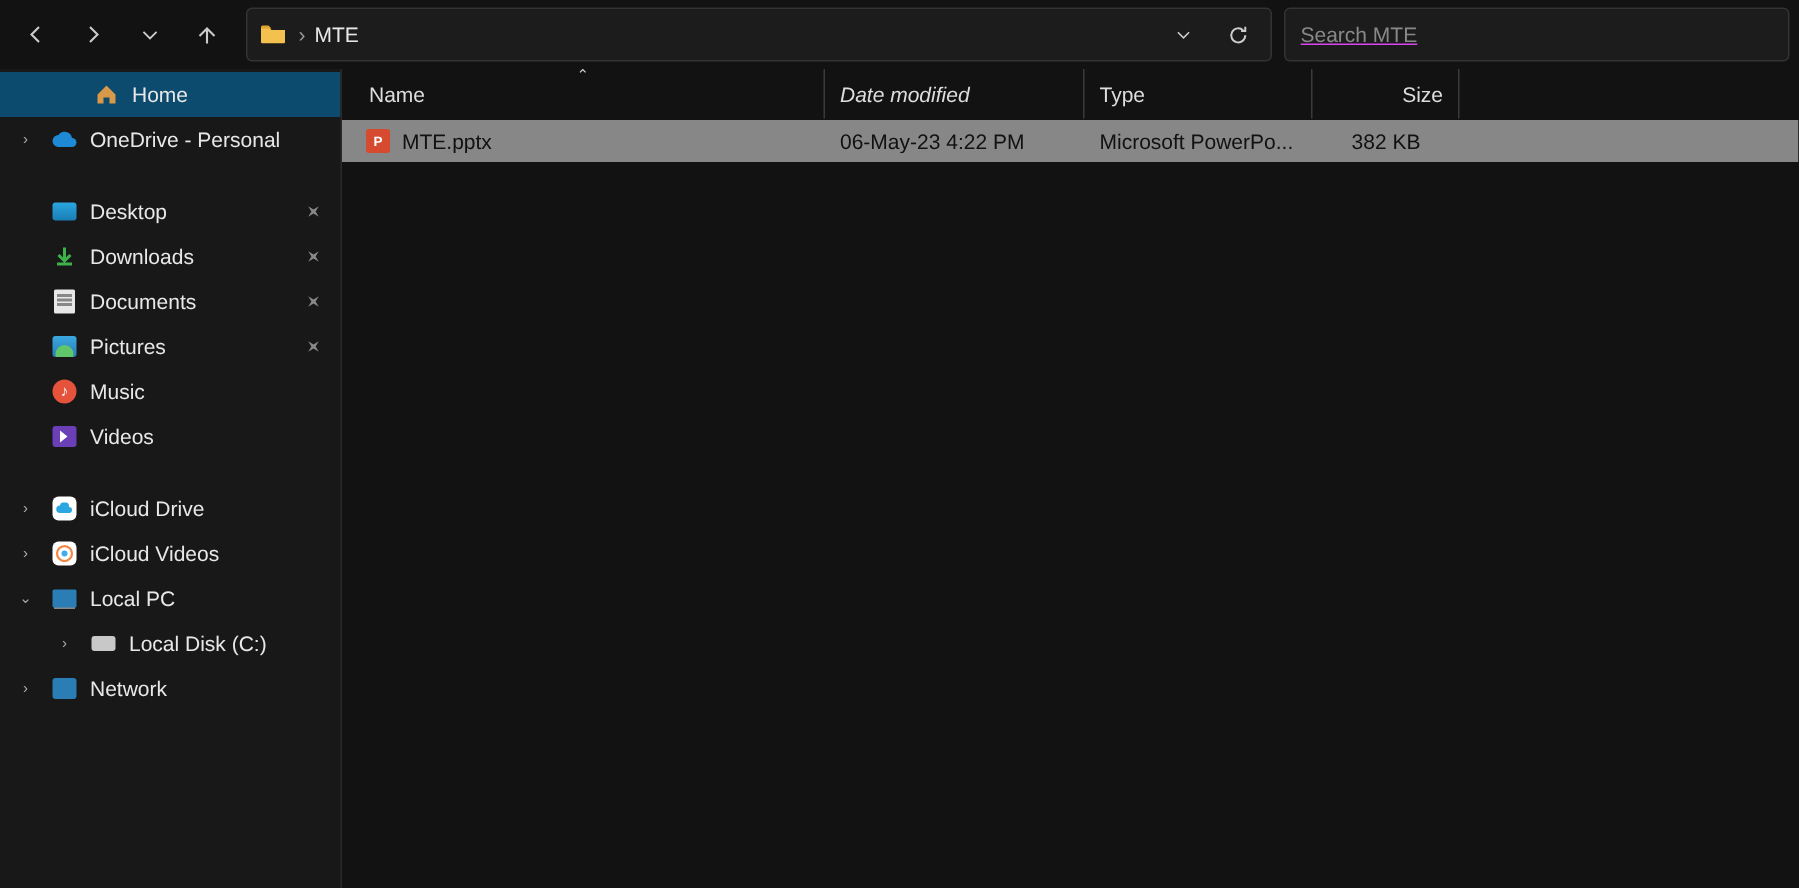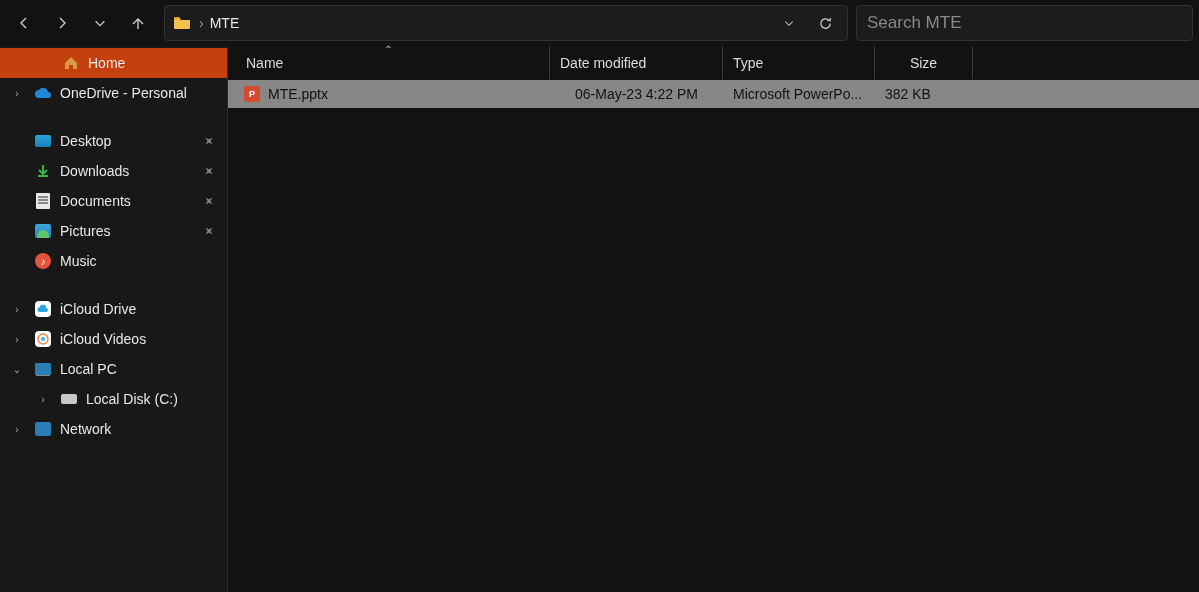--- a/index.html
+++ b/index.html
@@ -6,53 +6,53 @@
 body { background: #121212; color: #e8e8e8; width: 1199px; height: 592px; overflow: hidden; font-size: 14px; }
 
 .toolbar { display: flex; align-items: center; height: 46px; padding: 4px 6px; gap: 2px; }
 .nav-btn { width: 36px; height: 36px; display: flex; align-items: center; justify-content: center; background: transparent; border: none; color: #ccc; cursor: pointer; border-radius: 4px; }
 
 .address-bar { flex: 1; display: flex; align-items: center; height: 36px; background: #1c1c1c; border: 1px solid #333; border-radius: 4px; margin: 0 6px; padding: 0 8px; gap: 8px; }
 .breadcrumb { flex: 1; display: flex; align-items: center; gap: 6px; color: #e8e8e8; }
 .breadcrumb .sep { color: #999; }
 
 .search-box { width: 337px; height: 36px; background: #1c1c1c; border: 1px solid #333; border-radius: 4px; padding: 0 10px; display: flex; align-items: center; }
-.search-box input { background: transparent; border: none; color: #c4b5fd; outline: none; width: 100%; font-size: 17px; }
+.search-box input { background: transparent; border: none; color: #d946ef; outline: none; width: 100%; font-size: 14px; text-decoration: underline; }
 .search-box input::placeholder { color: #888; }
 
 .main { display: flex; height: calc(592px - 46px); }
 
 .sidebar { width: 228px; background: #181818; border-right: 1px solid #2a2a2a; overflow-y: auto; padding-top: 2px; }
 .nav-item { display: flex; align-items: center; height: 30px; padding: 0 8px; gap: 8px; cursor: pointer; position: relative; }
-.nav-item.selected { background: #c2410c; padding-left: 36px; }
+.nav-item.selected { background: #0c4a6e; padding-left: 36px; }
 .nav-item .indent0 { width: 18px; display:flex; justify-content:center; }
 .nav-item .indent1 { width: 18px; display:flex; justify-content:center; }
 .nav-item .icon-slot { width: 18px; height: 18px; display: flex; align-items: center; justify-content: center; flex-shrink: 0; }
 .nav-item .label { flex: 1; white-space: nowrap; overflow: hidden; text-overflow: ellipsis; }
 .nav-item .pin { width: 20px; display: flex; align-items: center; justify-content: center; color: #888; }
 .group-spacer { height: 18px; }
 .chev { width: 18px; display:flex; justify-content:center; color:#aaa; font-size:10px; }
 
 .content { flex: 1; display: flex; flex-direction: column; }
 .col-headers { display: flex; align-items: center; height: 34px; border-bottom: 1px solid transparent; padding-right: 200px; }
 .col-head { display: flex; align-items: center; height: 100%; padding: 0 10px; color: #ddd; border-right: 1px solid #3a3a3a; position: relative; cursor: pointer; }
 .sort-ind { position: absolute; top: -2px; left: 50%; transform: translateX(-50%); color: #ccc; font-size: 10px; }
 .c-name { width: 322px; padding-left: 18px; }
-.c-date { width: 173px; }
+.c-date { width: 173px; font-style: italic; }
 .c-type { width: 152px; }
-.c-size { width: 98px; text-align: right; justify-content: center; }
+.c-size { width: 98px; text-align: right; justify-content: flex-end; }
 
 .files { flex: 1; }
 .file-row { display: flex; align-items: center; height: 28px; padding-right: 200px; cursor: pointer; }
 .file-row.selected { background: #878787; color: #111; }
 .cell { padding: 0 10px; white-space: nowrap; overflow: hidden; text-overflow: ellipsis; }
 .cell.name { width: 322px; display: flex; align-items: center; gap: 8px; padding-left: 16px; }
-.cell.date { width: 173px; text-align: center; }
+.cell.date { width: 173px; }
 .cell.type { width: 152px; }
-.cell.size { width: 98px; text-align: left; }
+.cell.size { width: 98px; text-align: center; }
 
 
 .ic-folder { width:18px; height:14px; }
 .ic-home { width:16px; height:16px; }
 .ic-ppt { width:16px; height:16px; background:#d64b2f; border-radius:2px; color:#fff; font-size:9px; font-weight:bold; display:flex; align-items:center; justify-content:center; }
 .ic-onedrive { width:18px; height:12px; }
 .ic-desktop { width:16px; height:12px; background:linear-gradient(180deg,#2aa6e0,#1a7db5); border-radius:2px; }
 .ic-doc { width:14px; height:16px; background:#e8e8e8; border-radius:1px; position:relative; }
 .ic-doc::before { content:""; position:absolute; top:3px; left:2px; right:2px; height:2px; background:#888; box-shadow: 0 3px 0 #888, 0 6px 0 #888; }
 .ic-pic { width:16px; height:14px; background:linear-gradient(180deg,#3aa8e0,#2a7db5); border-radius:2px; position:relative; overflow:hidden; }
@@ -193,20 +193,27 @@
           </svg>
       </span>
     </div>
     <div class="nav-item">
       <span class="indent0"></span>
       <span class="icon-slot">
           <div class="ic-music">♪</div>
         </span>
       <span class="label">Music</span>
     </div>
+    <div class="nav-item">
+      <span class="indent0"></span>
+      <span class="icon-slot">
+          <div class="ic-video"></div>
+        </span>
+      <span class="label">Videos</span>
+    </div>
 
     <div class="group-spacer"></div>
 
     <div class="nav-item">
       <span class="chev">›</span>
       <span class="icon-slot">
         <div class="ic-icloud">
             <svg width="12" height="8" viewBox="0 0 12 8">
               <path d="M3 7 a2.5 2.5 0 0 1 0 -5 a3 3 0 0 1 6 1 a2 2 0 0 1 0 4 Z" fill="#2aa6e0"></path>
             </svg>

